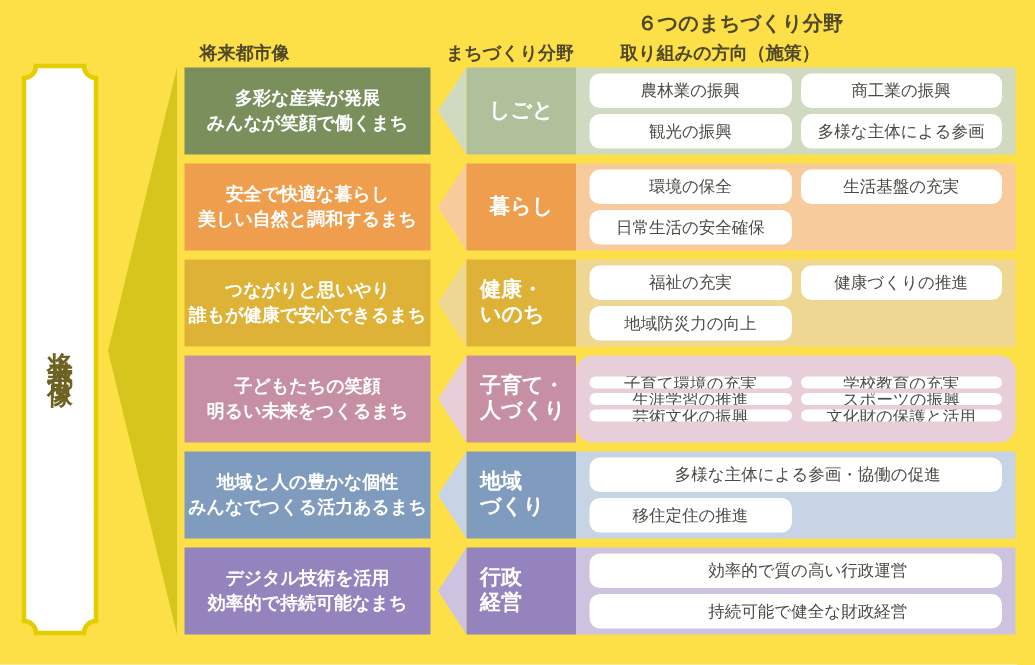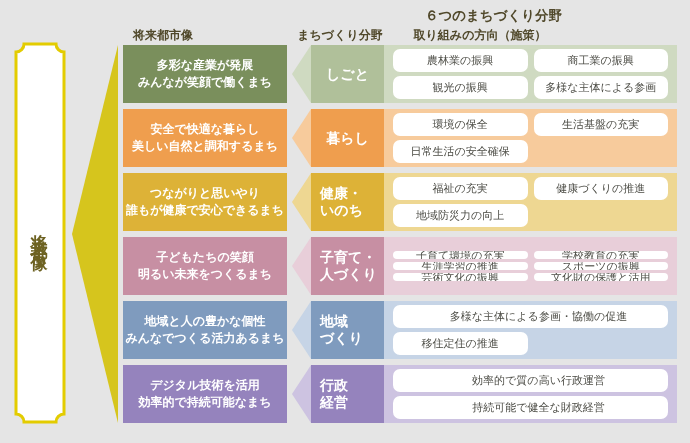--- a/index.html
+++ b/index.html
@@ -37,34 +37,34 @@
     width:73px;background:var(--field);color:#fff;font-weight:bold;
     font-size:14px;line-height:1.2;display:flex;flex-direction:column;
     justify-content:center;white-space:nowrap;
   }
   .fb-center{align-items:center;}
   .fb-left{align-items:flex-start;padding-left:9px;box-sizing:border-box;}
   .policy-area{
     flex:1;background:var(--pale);display:flex;flex-direction:column;
     gap:4px;padding:4px 9px;box-sizing:border-box;
   }
-  .policy-area.dense{gap:3px;padding:14px 9px;}
+  .policy-area.dense{gap:3px;padding:14px 9px;border-radius:11px;}
   .chip-row{display:flex;gap:6px;flex:1;min-height:0;}
   .chip{
     background:#fff;border-radius:7px;display:flex;align-items:center;
     justify-content:center;font-size:11px;color:#4b4b44;white-space:nowrap;
     overflow:hidden;
   }
   .chip.half{width:calc(50% - 3px);}
   .chip.full{width:100%;padding-left:16px;}
 </style>
 </head>
 <body>
 
-<div class="stage" style="--vision-border: #e3cc00; --big-arrow: #d6c51d; --vision-text: #6d6222; background: #e5e5e5;">
+<div class="stage" style="--vision-border: #e3cc00; --big-arrow: #d6c51d; --vision-text: #6d6222; background: #fde047;">
 
   <svg class="bg-svg" width="690" height="443" viewBox="0 0 690 443">
     <path d="M24,44 L56,44 A8,8 0 0 0 64,52 L64,414 A8,8 0 0 0 56,422 L24,422 A8,8 0 0 0 16,414 L16,52 A8,8 0 0 0 24,44 Z" fill="#ffffff" style="stroke:var(--vision-border,#e3cc00)" stroke-width="3"></path>
     <polygon points="118,45 118,423 72,234" style="fill:var(--big-arrow,#d6c51d)"></polygon>
   </svg>
 
   <div class="vision-label">将来都市像</div>
 
   <div class="hdr hdr-main">６つのまちづくり分野</div>
   <div class="hdr hdr-col hdr-goal">将来都市像</div>

